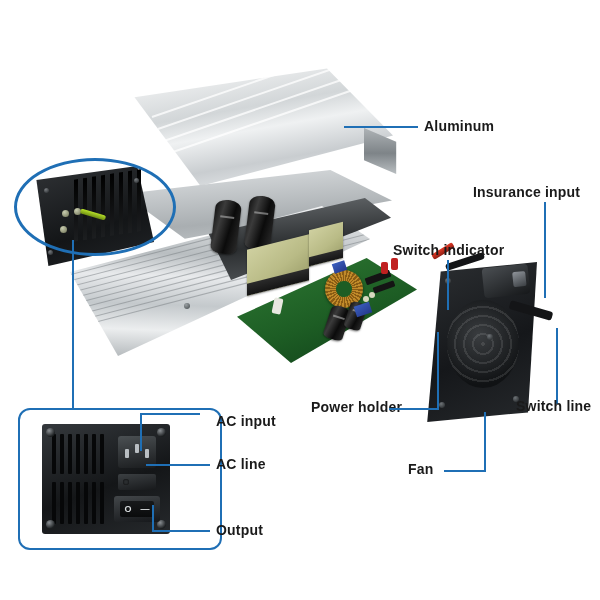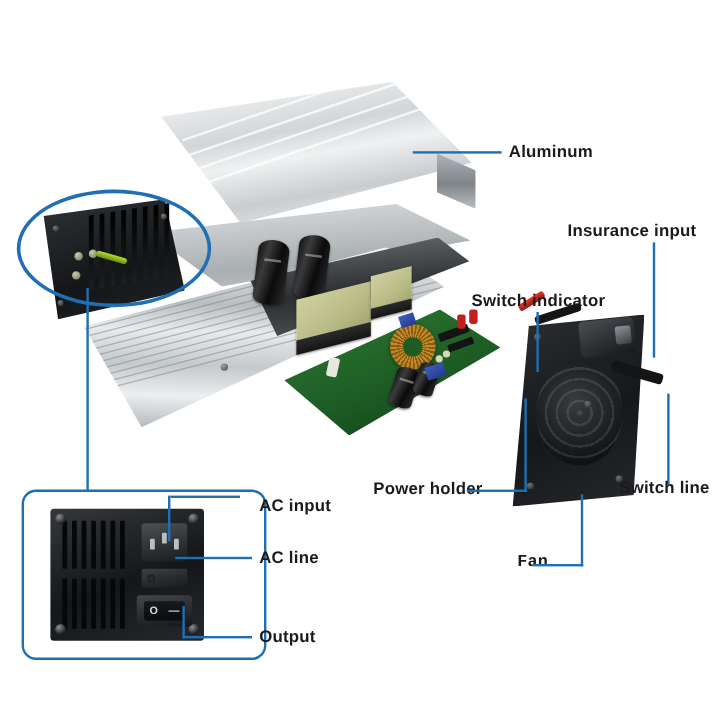--- a/index.html
+++ b/index.html
@@ -292,21 +292,21 @@
   <div class="lbl" style="left:393px;top:242px;">Switch indicator</div>
   <div class="ln lnv" style="left:447px;top:260px;height:50px;"></div>
 
   <div class="ln lnv" style="left:556px;top:328px;height:76px;"></div>
   <div class="lbl" style="left:516px;top:398px;">Switch line</div>
 
   <div class="lbl" style="left:311px;top:399px;">Power holder</div>
   <div class="ln lnh" style="left:389px;top:408px;width:50px;"></div>
   <div class="ln lnv" style="left:437px;top:332px;height:78px;"></div>
 
-  <div class="lbl" style="left:431px;top:461px;font-family:Liberation Mono, monospace;">Fan</div>
+  <div class="lbl" style="left:408px;top:461px;">Fan</div>
   <div class="ln lnh" style="left:444px;top:470px;width:42px;"></div>
   <div class="ln lnv" style="left:484px;top:412px;height:60px;"></div>
 
   <div class="ln lnh" style="left:142px;top:413px;width:58px;"></div>
   <div class="ln lnv" style="left:140px;top:413px;height:38px;"></div>
   <div class="lbl" style="left:216px;top:413px;">AC input</div>
 
   <div class="ln lnh" style="left:146px;top:464px;width:64px;"></div>
   <div class="lbl" style="left:216px;top:456px;">AC line</div>
 

